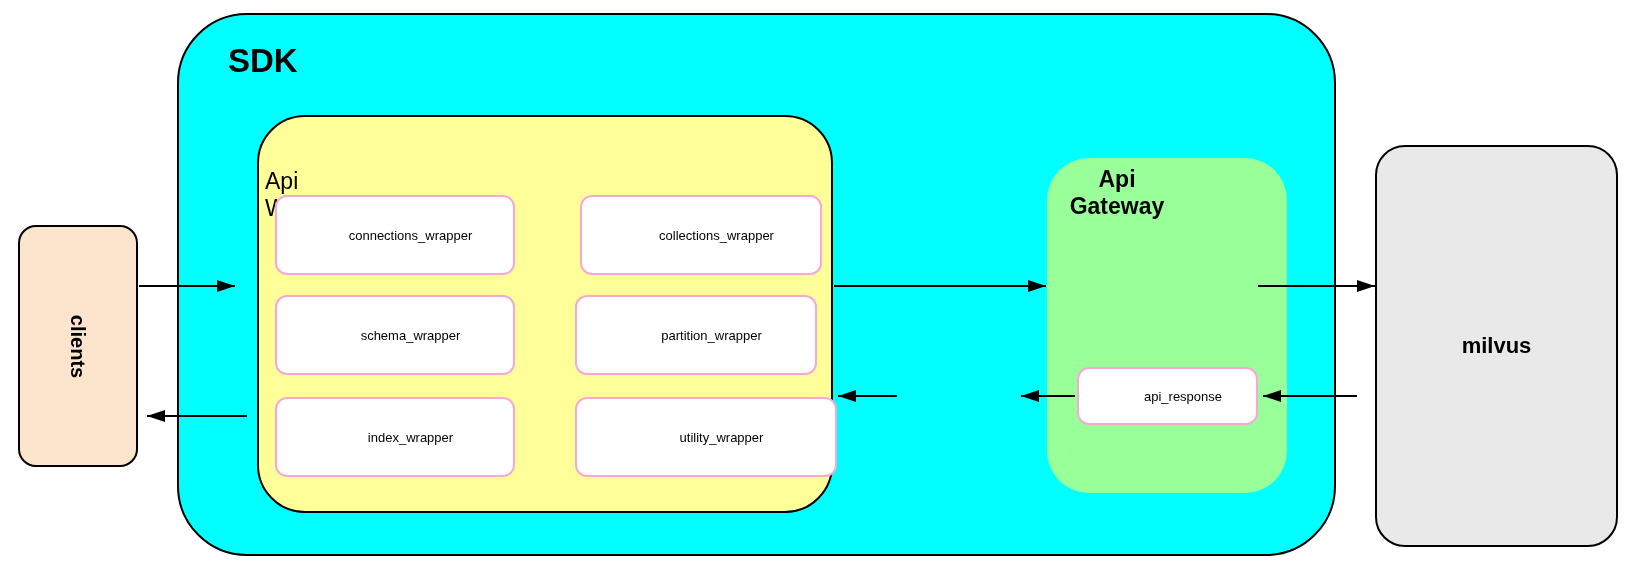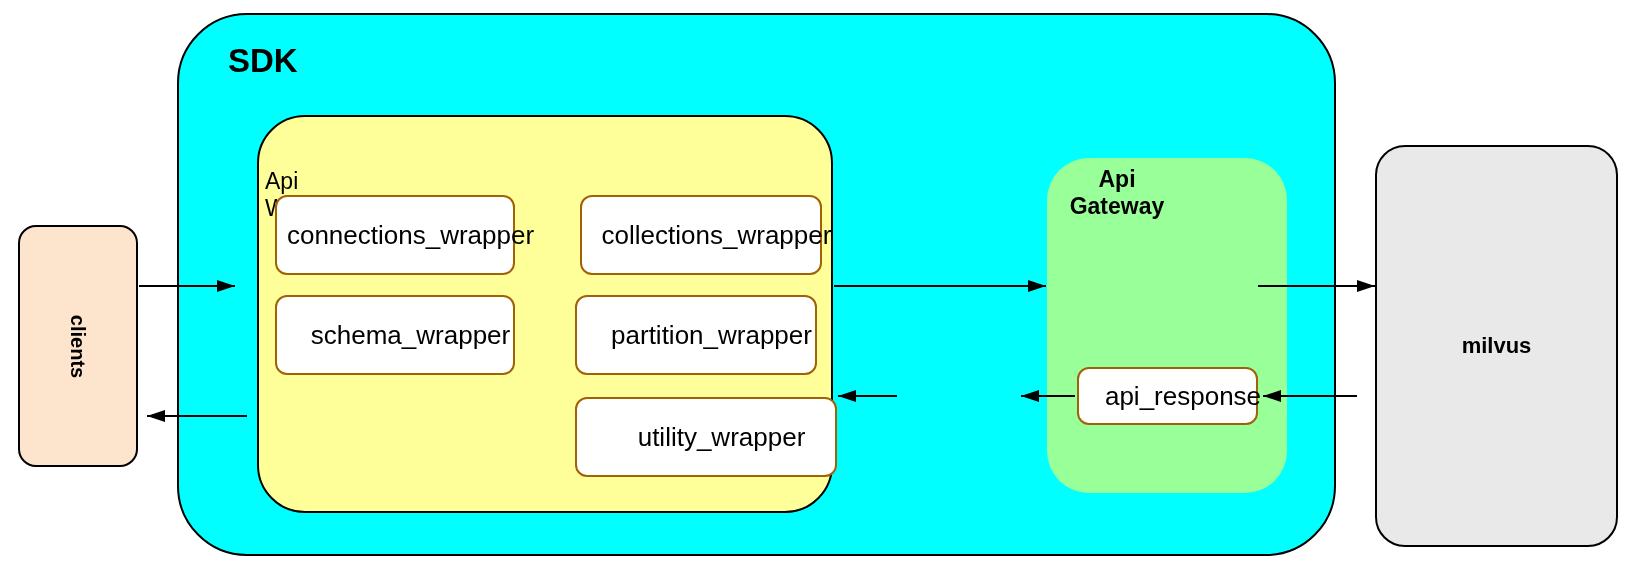--- a/index.html
+++ b/index.html
@@ -78,23 +78,23 @@
     left: 1375px; top: 145px; width: 243px; height: 402px;
     background: #E9E9E9;
     border: 2px solid #000;
     border-radius: 30px;
     font-weight: bold;
     font-size: 22px;
   }
   
   .wbox {
     background: #FFFFFF;
-    border: 2px solid #a16207;
+    border: 2px solid #f9a8d4;
     border-radius: 12px;
-    font-size: 26px;
+    font-size: 13px;
     white-space: nowrap;
     padding-left: 31px;
   }
   .w-connections { left: 275px; top: 195px; width: 240px; height: 80px; }
   .w-collections { left: 580px; top: 195px; width: 242px; height: 80px; }
   .w-schema      { left: 275px; top: 295px; width: 240px; height: 80px; }
   .w-partition   { left: 575px; top: 295px; width: 242px; height: 80px; }
   .w-index       { left: 275px; top: 397px; width: 240px; height: 80px; }
   .w-utility     { left: 575px; top: 397px; width: 262px; height: 80px; }
   .checker       { left: 898px;  top: 366px; width: 120px; height: 60px; }
@@ -139,20 +139,23 @@
   </div>
   <div class="node wbox w-collections">
     <span>collections_wrapper</span>
   </div>
   <div class="node wbox w-schema">
     <span>schema_wrapper</span>
   </div>
   <div class="node wbox w-partition">
     <span>partition_wrapper</span>
   </div>
+  <div class="node wbox w-index">
+    <span>index_wrapper</span>
+  </div>
   <div class="node wbox w-utility">
     <span>utility_wrapper</span>
   </div>
 
 
   <div class="node wbox api-response">
     <span>api_response</span>
   </div>
 
   <svg class="arrows" viewBox="0 0 1634 574" xmlns="http://www.w3.org/2000/svg">

